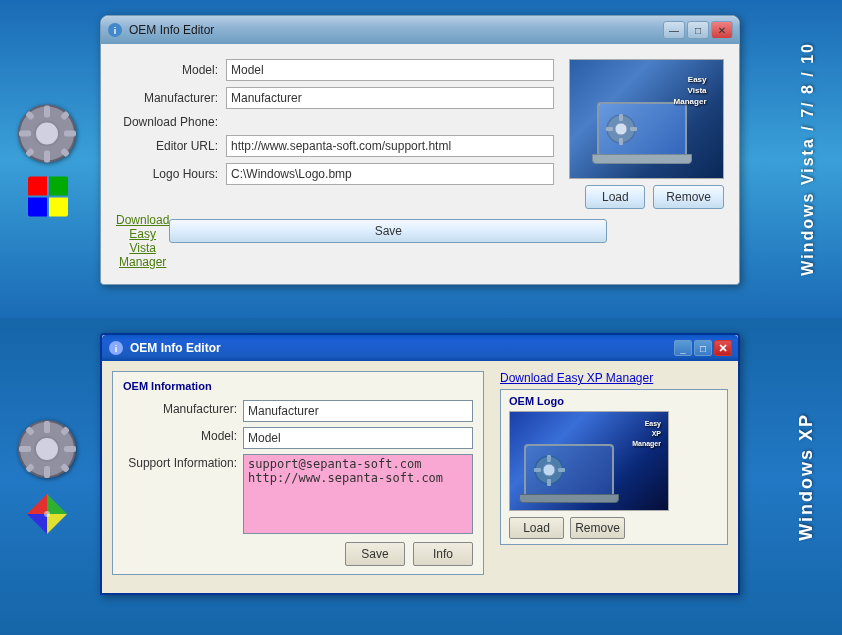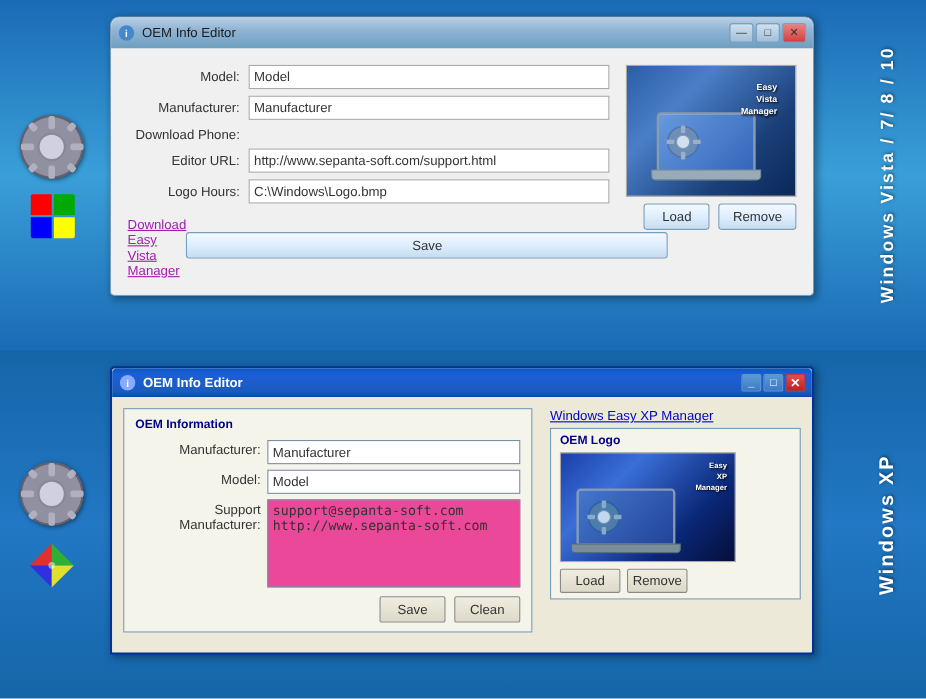--- a/index.html
+++ b/index.html
@@ -268,26 +268,27 @@
       height: 24px;
       border: 1px solid #7a9fbe;
       background: linear-gradient(to bottom, #f5f9ff 0%, #ddeeff 50%, #c5ddee 100%);
       cursor: pointer;
       font-size: 12px;
       color: #333;
       border-radius: 3px;
     }
 
     .download-link {
-      color: #a21caf;
+      color: #4d7c0f;
       text-decoration: underline;
       cursor: pointer;
       font-size: 12px;
-      margin-top: 4px;
+      margin-top: 20px;
       display: inline-block;
+      text-align: center;
     }
 
     .footer-vista {
       display: flex;
       justify-content: space-between;
       align-items: center;
       margin-top: 8px;
     }
 
     
@@ -332,21 +333,21 @@
       background: white;
       padding: 2px 4px;
       font-size: 12px;
       color: #333;
     }
 
     .field-textarea-xp {
       flex: 1;
       height: 80px;
       border: 1px solid #7a8fa0;
-      background: #ec4899;
+      background: #f9a8d4;
       padding: 2px 4px;
       font-size: 12px;
       color: #333;
       resize: none;
     }
 
     .xp-buttons {
       display: flex;
       gap: 8px;
       justify-content: flex-end;
@@ -625,34 +626,34 @@
                 <span class="field-label-xp">Manufacturer:</span>
                 <input class="field-input-xp" type="text" style="width: 230px;" value="Manufacturer">
               </div>
 
               <div class="field-row-xp">
                 <span class="field-label-xp">Model:</span>
                 <input class="field-input-xp" type="text" style="width: 230px;" value="Model">
               </div>
 
               <div class="field-row-xp">
-                <span class="field-label-xp">Support Manufacturer:</span>
+                <span class="field-label-xp">Support Information:</span>
                 <textarea class="field-textarea-xp" style="width: 230px;">support@sepanta-soft.com
 http://www.sepanta-soft.com</textarea>
               </div>
 
               <div class="xp-buttons">
                 <button class="btn-xp">Save</button>
-                <button class="btn-xp">Clean</button>
+                <button class="btn-xp">Info</button>
               </div>
             </div>
           </div>
 
           <div class="right-panel-xp">
-            <a class="download-link-xp">Windows Easy XP Manager</a>
+            <a class="download-link-xp">Download Easy XP Manager</a>
             <div class="oem-logo-group">
               <div class="oem-logo-title">OEM Logo</div>
               <div class="logo-image-xp">
 
                 <div style="position:relative;width:150px;height:90px;">
                   <div style="position:absolute;bottom:10px;left:10px;width:90px;height:52px;background:#c8d8e8;border-radius:4px 4px 0 0;border:2px solid #8899aa;">
                     <div style="width:100%;height:100%;background:linear-gradient(135deg,#4477cc 0%,#224499 100%);border-radius:2px 2px 0 0;"></div>
                   </div>
                   <div style="position:absolute;bottom:3px;left:5px;width:100px;height:9px;background:#7a8d9a;border-radius:0 0 4px 4px;border:1px solid #556677;"></div>
                   <svg style="position:absolute;bottom:18px;left:18px;" width="35" height="35" viewBox="0 0 35 35">

